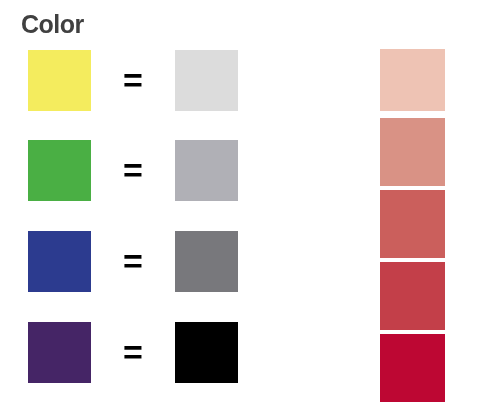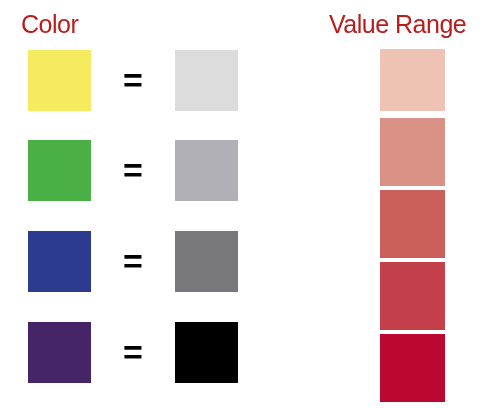--- a/index.html
+++ b/index.html
@@ -12,24 +12,24 @@
     width: 500px;
     height: 408px;
     background: #ffffff;
     font-family: "Liberation Sans", sans-serif;
     overflow: hidden;
   }
 
   
   .col-header {
     position: absolute;
-    font-weight: normal;
+    font-weight: bold;
     font-size: 25px;
     letter-spacing: -0.5px;
-    color: #b91c1c;
+    color: #404040;
     white-space: nowrap;
     line-height: 1;
     text-align: right;
   }
   #hdr-color      { left: 21px;  top: 12px; }
   #hdr-value      { left: 171px; top: 12px; }
   #hdr-valuerange { left: 329px; top: 12px; }
 
   
   .legend-row {
@@ -73,21 +73,20 @@
   }
 </style>
 </head>
 <body>
 
 <div id="page">
 
   <div class="col-header" id="hdr-color">Color</div>
 
 
-  <div class="col-header" id="hdr-valuerange">Value Range</div>
 
   <div class="legend-row" style="top:50px;">
     <div class="swatch swatch-color" style="background: rgb(244, 236, 94);"></div>
     <div class="equals">=</div>
     <div class="swatch swatch-value" style="background: rgb(220, 220, 220);"></div>
   </div>
 
   <div class="legend-row" style="top:140px;">
     <div class="swatch swatch-color" style="background: rgb(74, 175, 68);"></div>
     <div class="equals">=</div>

